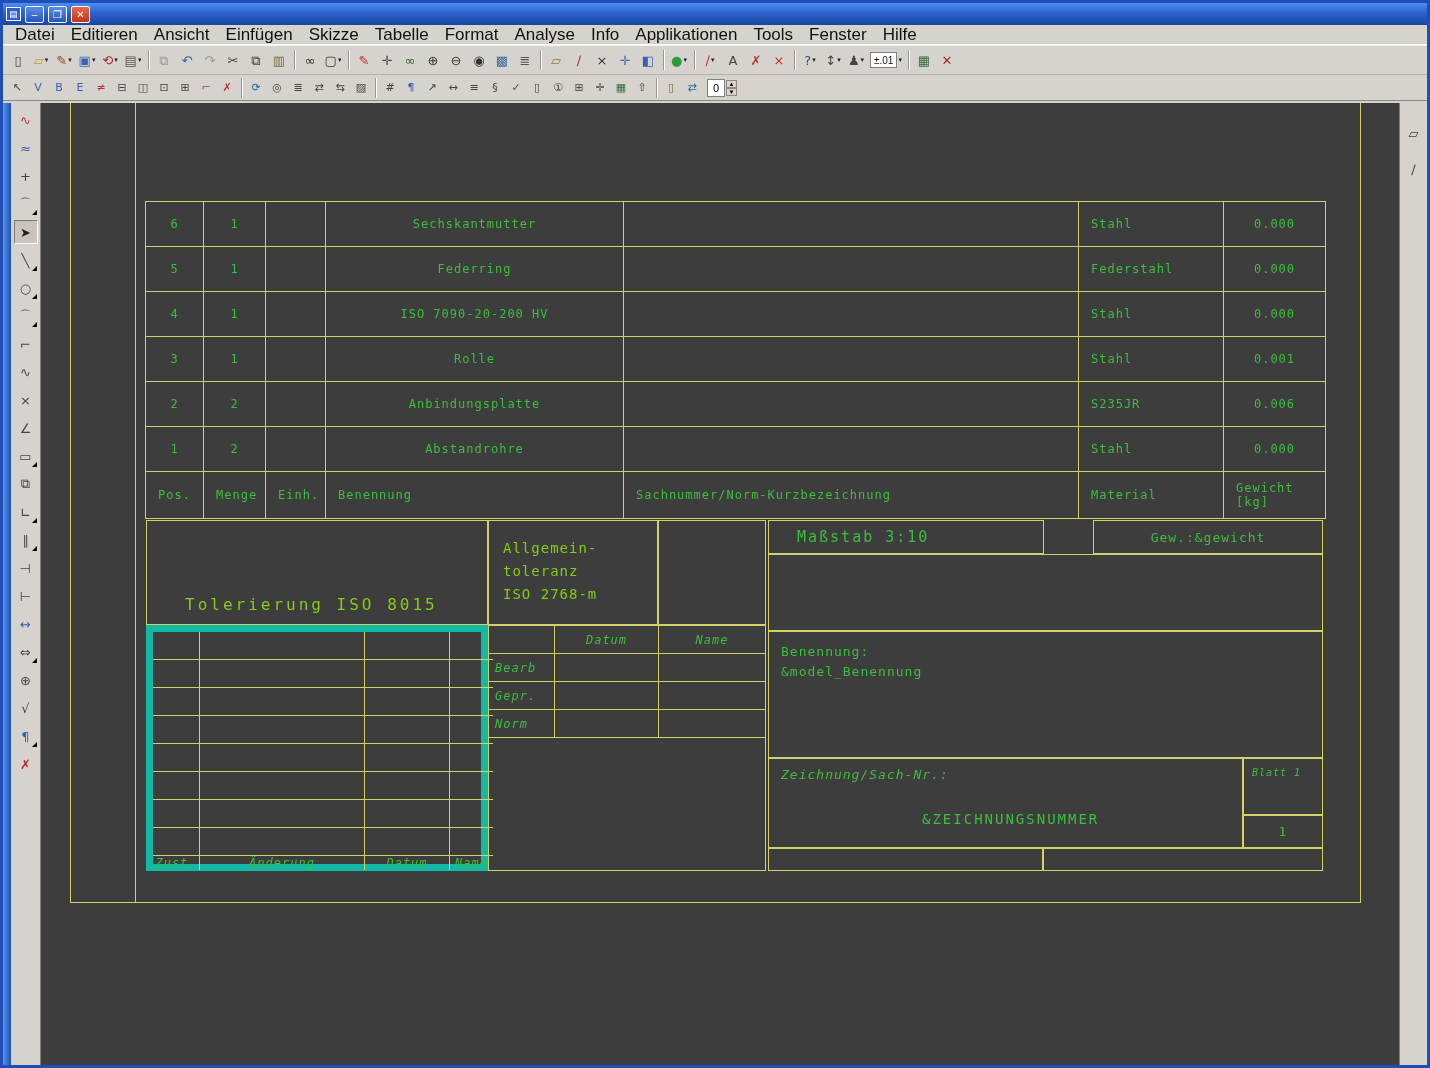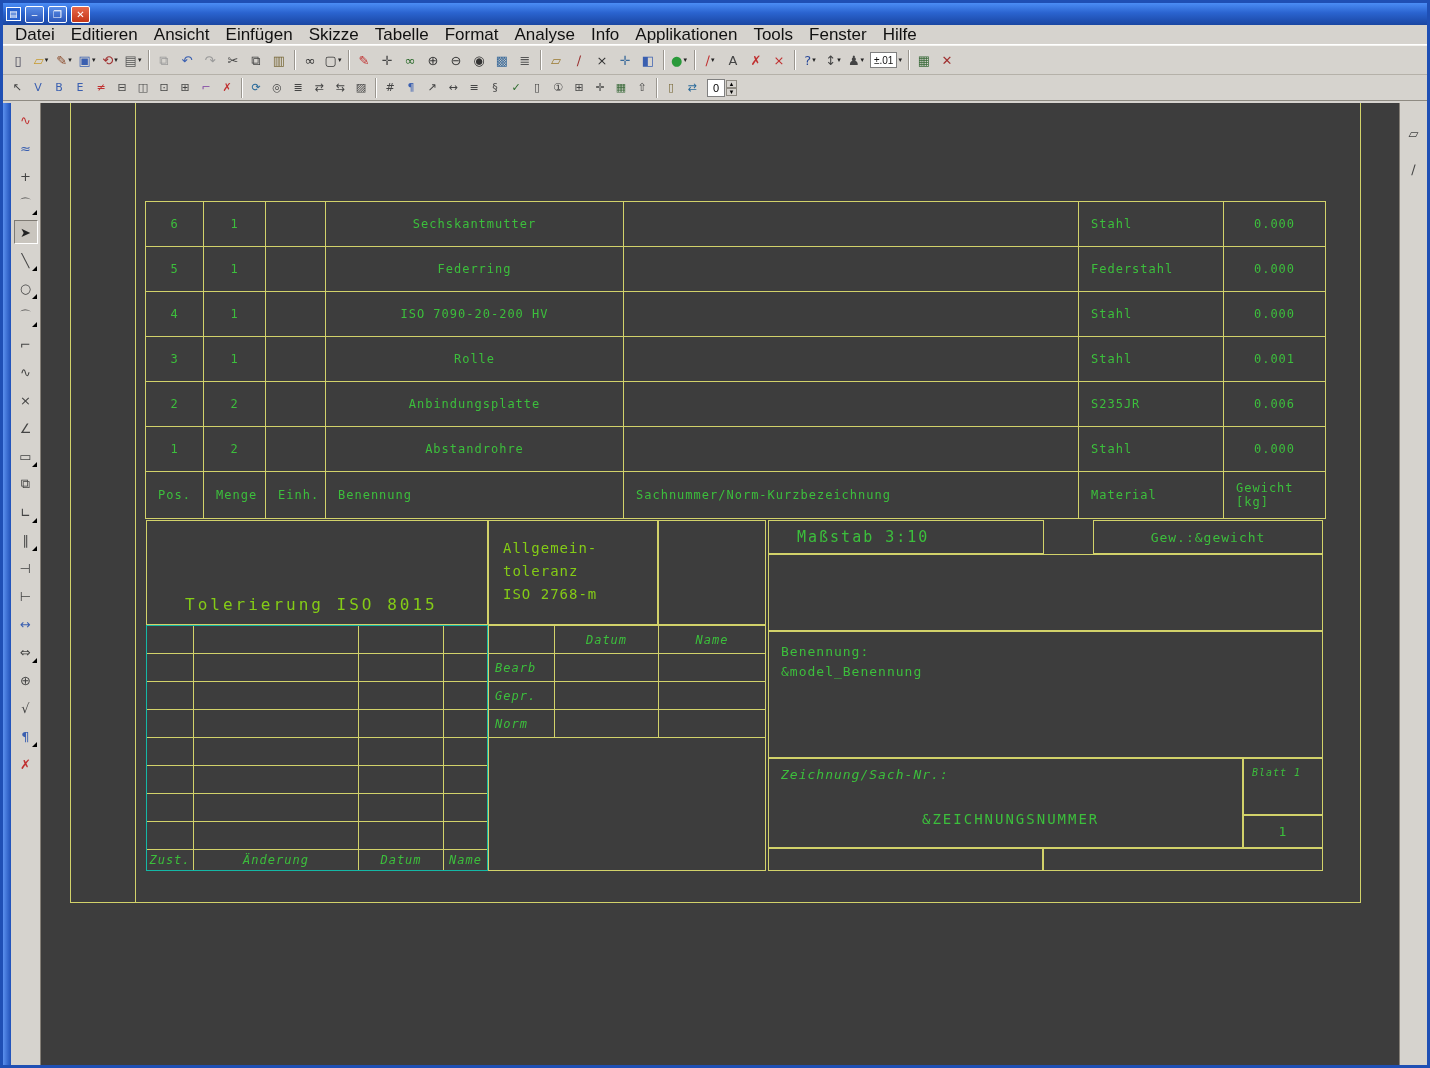--- a/index.html
+++ b/index.html
@@ -85,21 +85,21 @@
               border:1px solid #d2d26a; }
   .ap-grid { display:grid; grid-template-columns:66px 104px 106px; grid-template-rows:repeat(4,28px); }
   .ap-cell { border-right:1px solid #d2d26a; border-bottom:1px solid #d2d26a; font-size:12px;
              display:flex; align-items:center; }
   .ap-cell.last { border-right:none; }
   .ap-cell.ctr { justify-content:center; }
   .ap-cell.lab { padding-left:6px; }
 
   
   #revision { position:absolute; left:105px; top:522px; width:342px; height:246px;
-              border:1px solid #14b8a6; display:grid;
+              border:7px solid #14b8a6; display:grid;
               grid-template-columns:47px 165px 85px 43px; grid-template-rows:repeat(8,28px) 1fr; }
   .rv-cell { border-right:1px solid #d2d26a; border-bottom:1px solid #d2d26a; }
   .rv-cell.last { border-right:none; }
   .rv-label { display:flex; align-items:center; justify-content:center; font-size:12px;
               border-bottom:none; }
 
   .status-line { position:absolute; left:48px; top:944px; display:flex; gap:36px;
                  font-family:"DejaVu Sans Mono", monospace; font-size:13px; color:#dcdcdc;
                  letter-spacing:1px; }
 </style>

